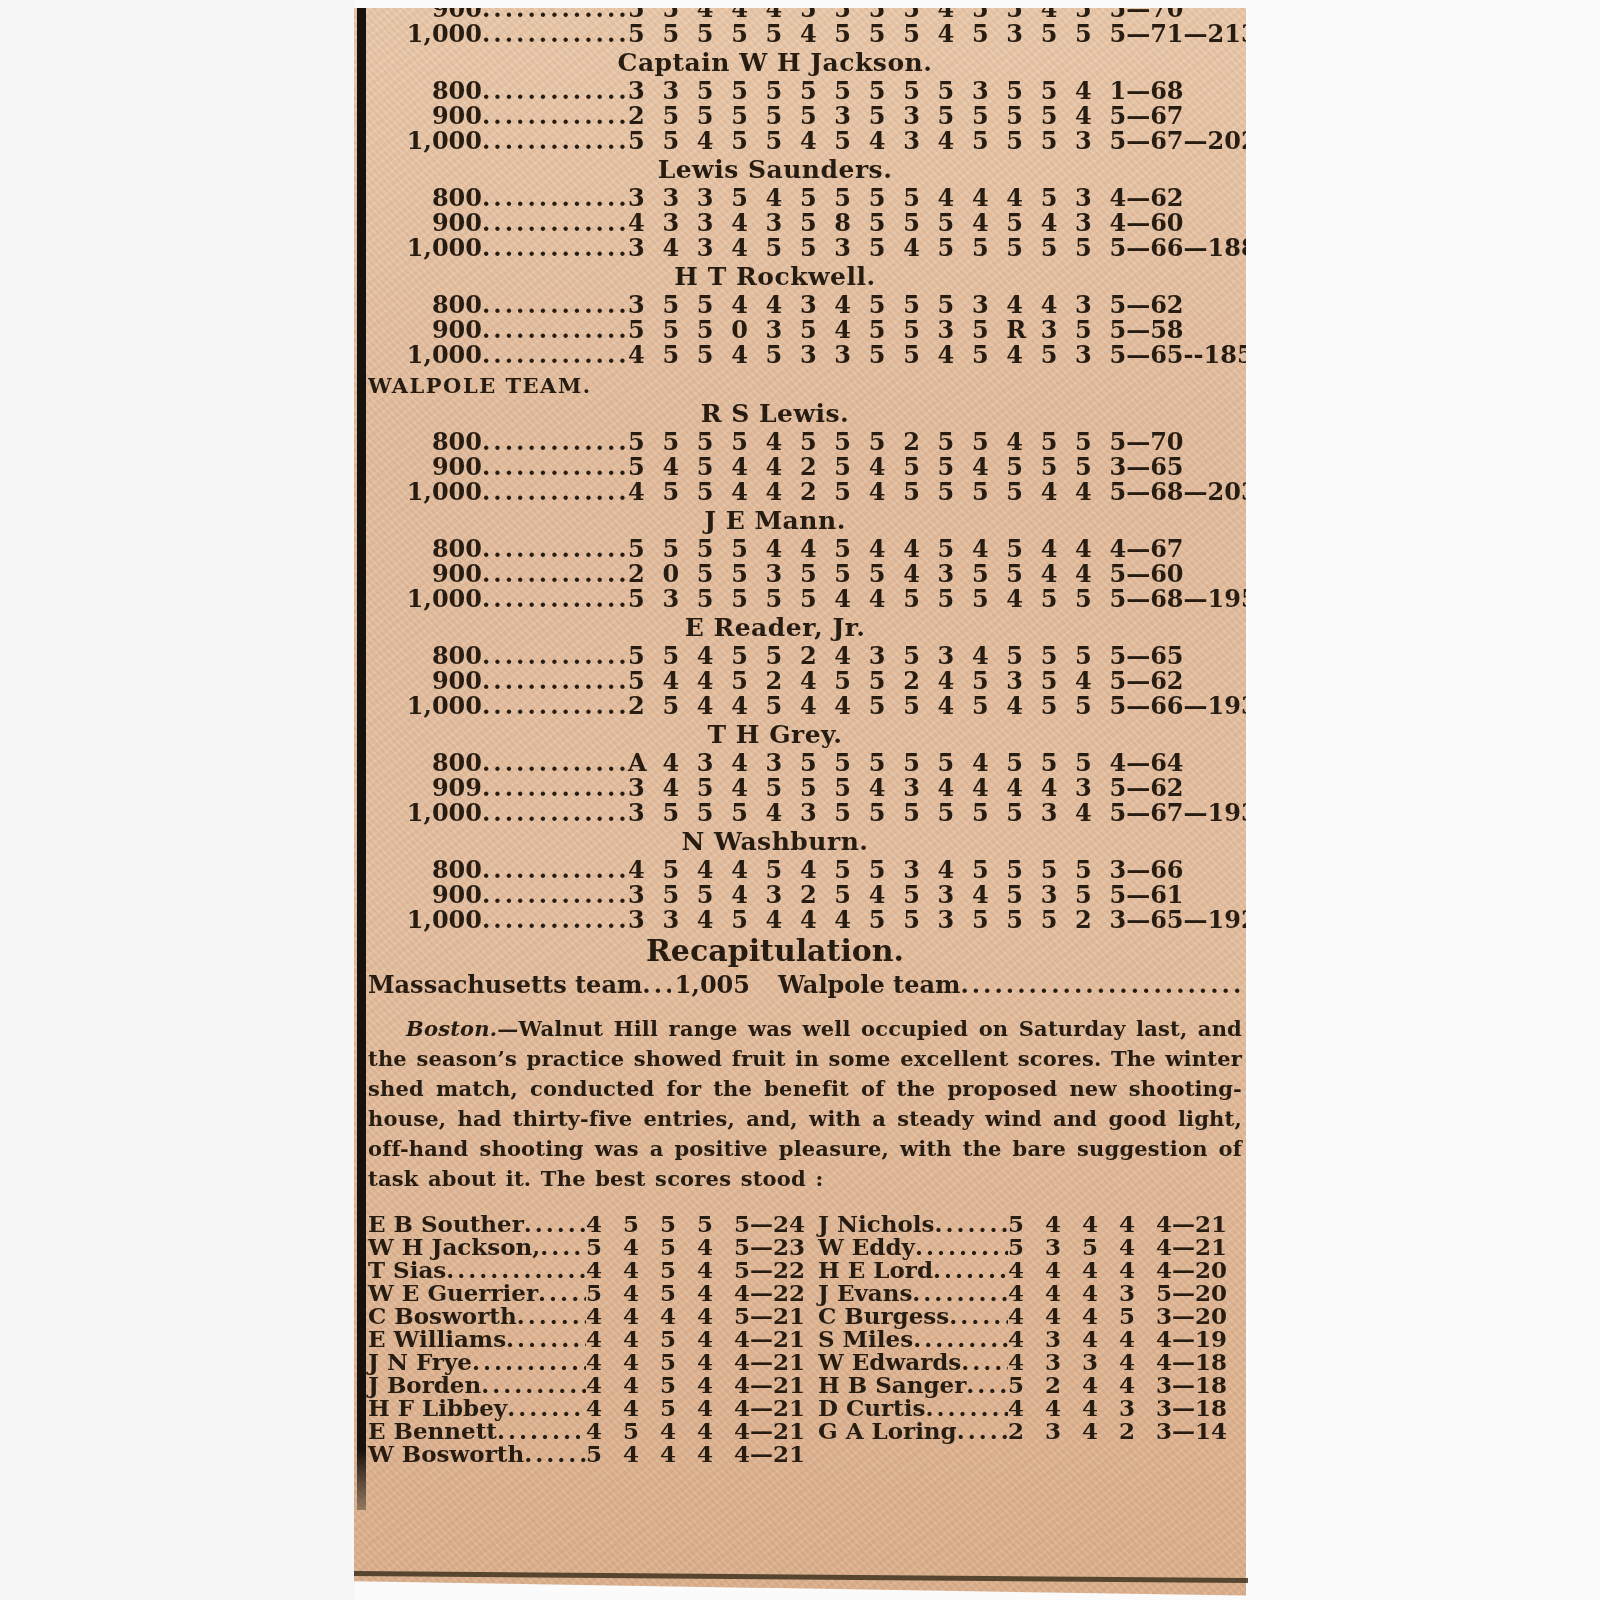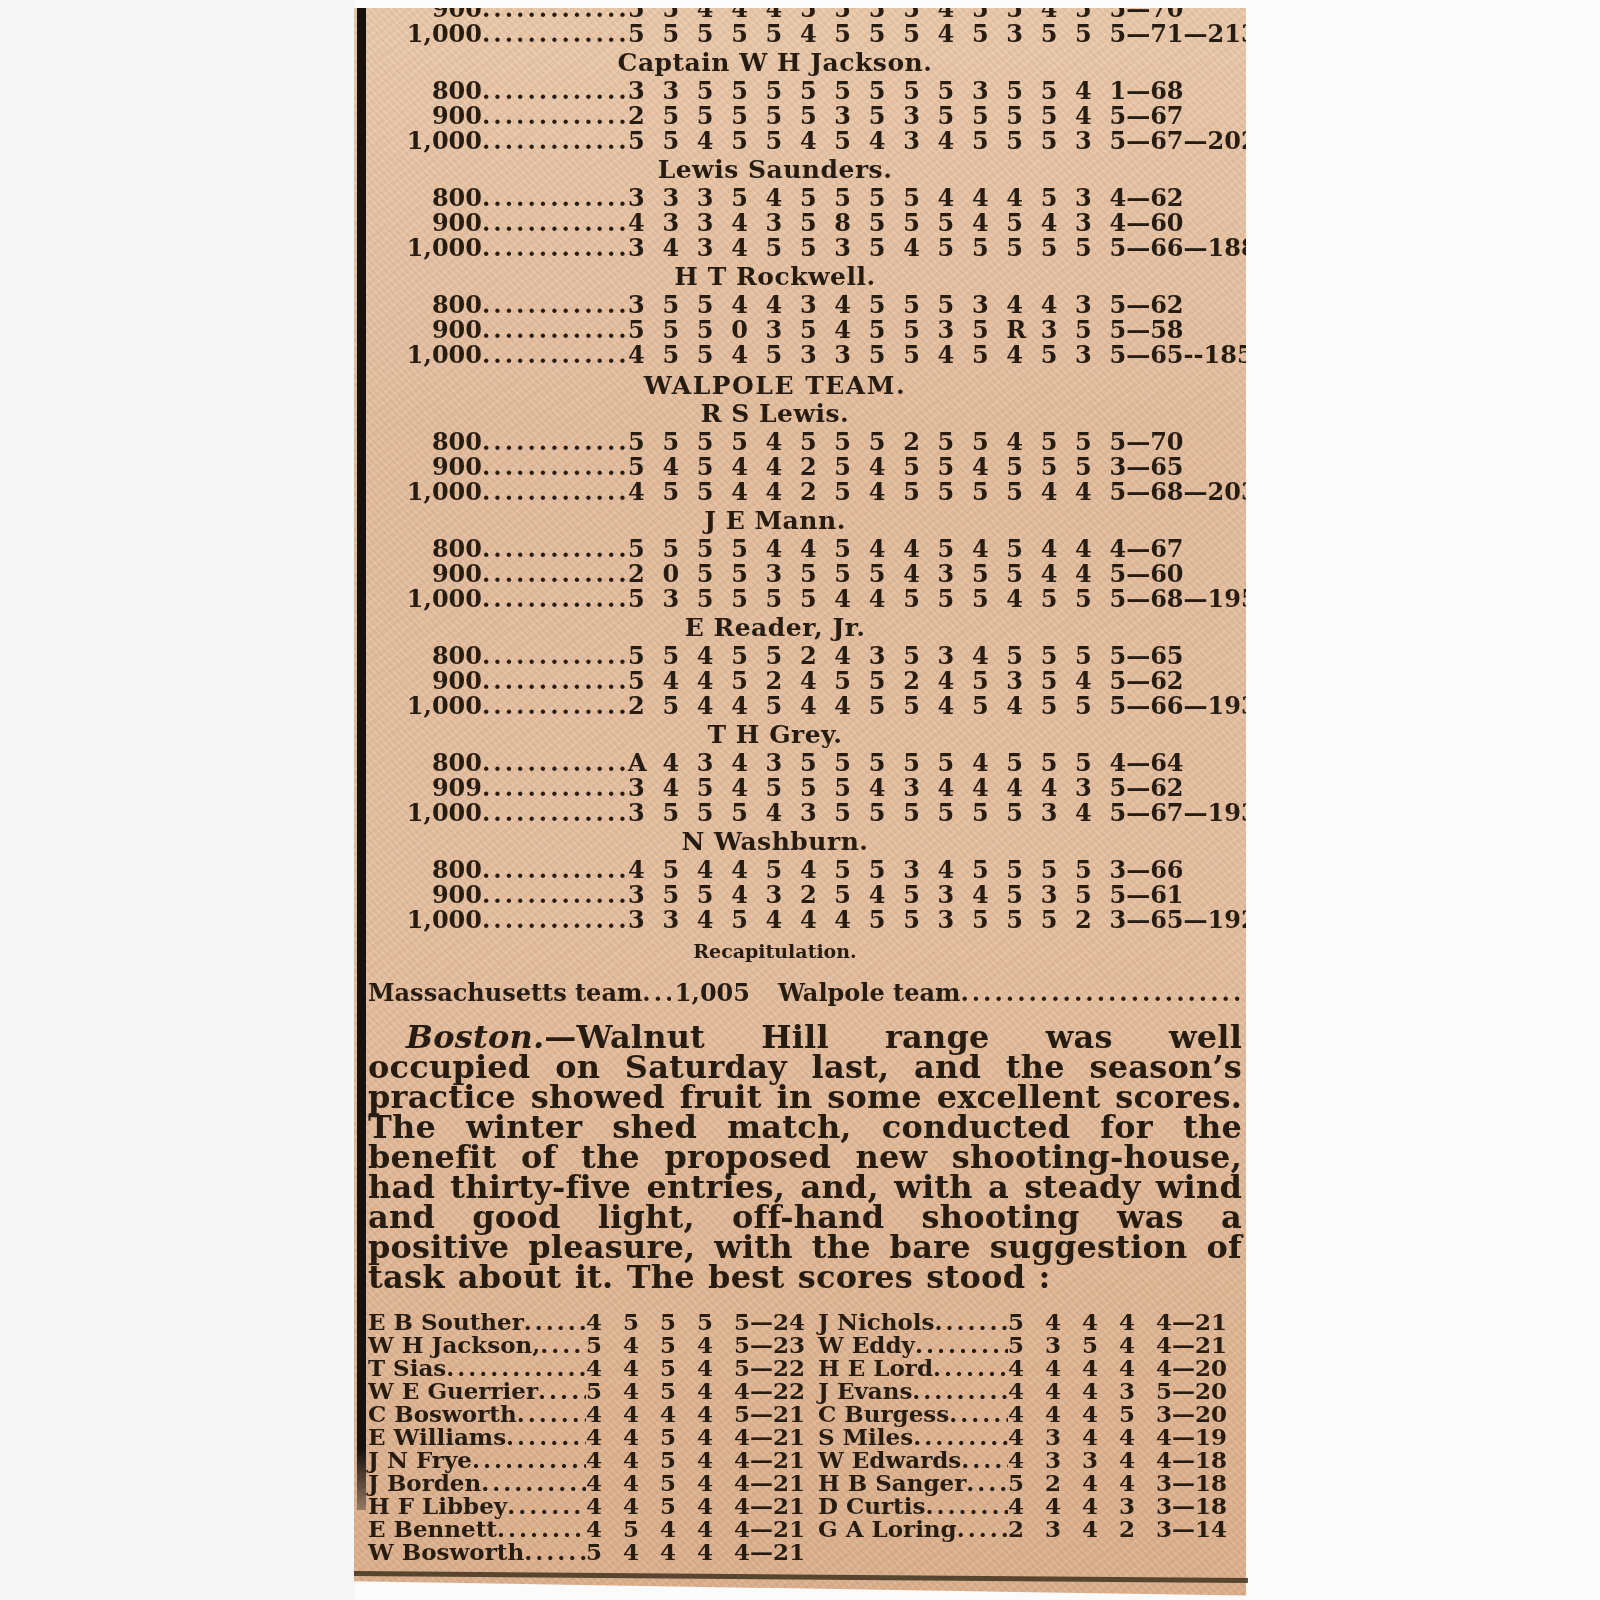--- a/index.html
+++ b/index.html
@@ -25,37 +25,37 @@
     overflow:hidden;
   }
   .col-rule{position:absolute;left:3px;top:0;width:9px;height:1502px;background:linear-gradient(180deg,var(--rule) 0 96%,rgba(23,18,14,0.35) 100%);}
   .paper-bottom-edge{position:absolute;left:354px;top:1571px;width:894px;height:5px;background:var(--edge);transform:rotate(0.45deg);transform-origin:left center;opacity:.85;}
   .content{position:relative;padding:0 4px 0 14px;}
 
   
   .sec{position:relative;}
   .sec.clipped-top{margin-top:-12px;}
   .phead{font-size:25px;font-weight:bold;text-align:center;height:26px;line-height:26px;margin:4px 60px 2px 0;letter-spacing:.5px;}
-  .team-head{font-size:25px;font-weight:bold;text-align:center;height:22px;line-height:22px;margin:8px 60px 2px 0;letter-spacing:1.5px;}
-  .recap-head{font-size:19px;font-weight:bold;text-align:center;height:26px;line-height:26px;margin:6px 60px 16px 0;}
+  .team-head{font-size:21px;font-weight:bold;height:22px;line-height:22px;margin:8px 60px 2px 0;letter-spacing:1.5px;}
+  .recap-head{font-size:30px;font-weight:bold;text-align:center;height:26px;line-height:26px;margin:6px 60px 8px 0;}
   .srow{display:flex;height:25px;line-height:25px;font-size:24px;font-weight:bold;margin-left:24px;white-space:nowrap;}
   .rlabel{width:90px;text-align:right;flex:none;}
   .dots{width:146px;flex:none;overflow:hidden;white-space:nowrap;letter-spacing:3px;}
   .vals{display:grid;grid-template-columns:repeat(14,34.4px) max-content;flex:none;}
   .vals span{text-align:left;}
 
   
   .recap-row{display:flex;height:26px;line-height:26px;font-size:24px;font-weight:bold;margin-top:6px;white-space:nowrap;}
   .recap-group1{display:flex;width:382px;flex:none;}
   .recap-group2{display:flex;flex:1;margin-left:28px;}
   .recap-row .dots2{flex:1;overflow:hidden;white-space:nowrap;letter-spacing:3px;}
   .recap-val{flex:none;padding-left:4px;}
 
   
-  .article{margin-top:16px;font-size:32px;line-height:30px;font-weight:bold;text-align:justify;text-align-last:left;text-indent:38px;letter-spacing:.2px;word-spacing:2px;}
+  .article{margin-top:16px;font-size:21px;line-height:30px;font-weight:bold;text-align:justify;text-align-last:left;text-indent:38px;letter-spacing:.2px;word-spacing:2px;}
   .article i{font-style:italic;}
 
   
   .bs-cols{display:flex;gap:20px;margin-top:18px;}
   .bs-col{width:430px;flex:none;}
   .bs-col.right{width:404px;}
   .bs-row{display:flex;height:23px;line-height:23px;font-size:23px;font-weight:bold;white-space:nowrap;}
   .bs-name{flex:none;}
   .bs-leader{flex:1;overflow:hidden;white-space:nowrap;letter-spacing:3px;}
   .bs-vals{flex:none;display:grid;}

